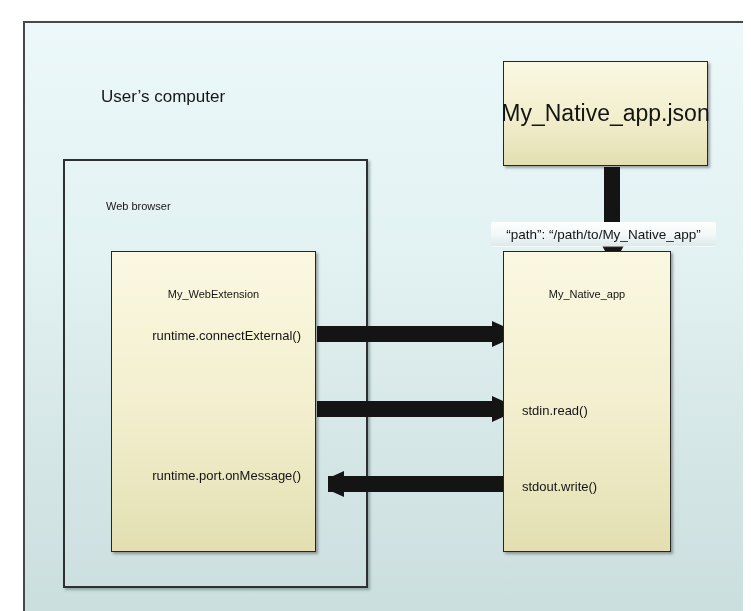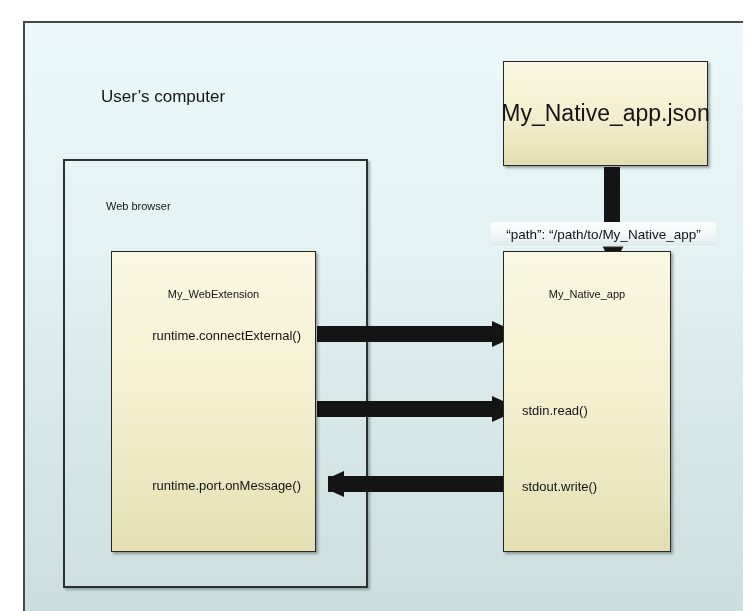--- a/index.html
+++ b/index.html
@@ -73,21 +73,21 @@
     position: absolute;
     font-size: 13px;
     line-height: 16px;
     color: #141414;
     white-space: nowrap;
   }
   .method-right { right: 6px; text-align: right; }
   .method-left  { left: 10px; text-align: left; }
   .m-row-1 { top: 68px; }
   .m-row-2 { top: 143px; }
-  .m-row-3 { top: 218px; }
+  .m-row-3 { top: 208px; }
   .n-row-2 { top: 143px; }
   .n-row-3 { top: 219px; }
   .arrow-line {
     position: absolute;
     background: #141414;
     z-index: 3;
   }
   .arrow-head {
     position: absolute;
     width: 0; height: 0;

